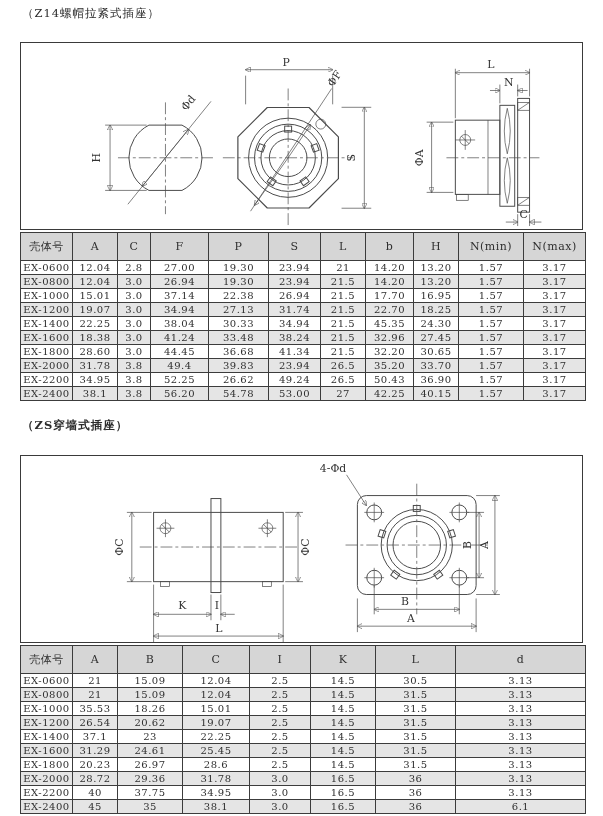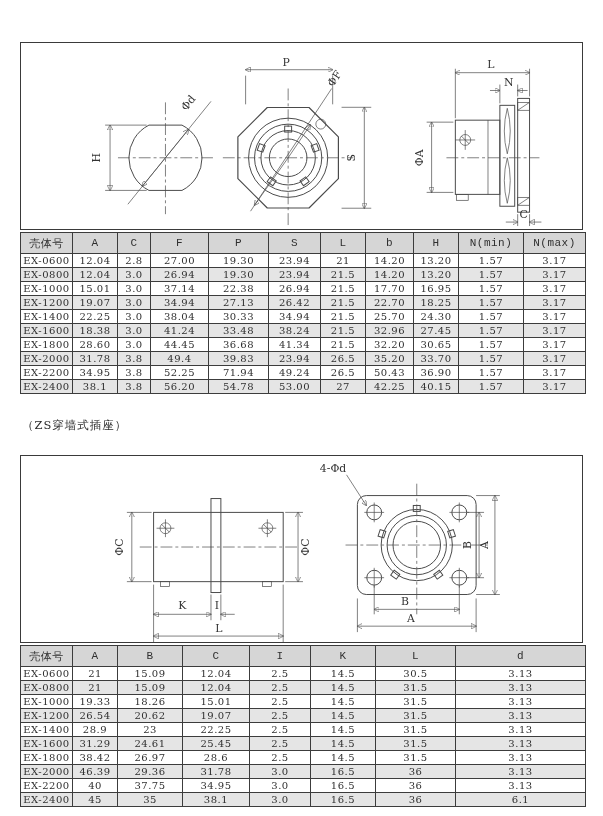--- a/index.html
+++ b/index.html
@@ -1,43 +1,44 @@
 <!DOCTYPE html>
 <html><head>
 <meta charset="utf-8">
 <style>
   * { margin:0; padding:0; box-sizing:border-box; }
   html,body { background:#fff; }
   body { font-family:"DejaVu Serif", serif; color:#2f2f2f; }
   .page { position:relative; width:603px; height:816px; background:#ffffff; overflow:hidden; }
   .sec-title { position:absolute; left:22px; font-size:11.5px; letter-spacing:1px; color:#2b2b2b; white-space:nowrap; }
   #title1 { top:6px; }
-  #title2 { top:418px; }
+  #title2 { top:418px;font-weight:bold; }
   .dwg-box { position:absolute; left:20px; width:563px; height:188px; border:1.5px solid #3a3a3a; background:#fff; }
   #box1 { top:42px; }
   #box2 { top:455px; }
   .dwg { width:100%; height:100%; display:block; }
   .dwg line,.dwg path,.dwg circle,.dwg rect,.dwg polygon { stroke:#4a4a4a; fill:none; stroke-width:1; }
   .dwg .thin { stroke-width:0.7; }
   .dwg .cl { stroke-width:0.7; stroke-dasharray:12 3 3 3; }
   .dwg text { fill:#333; stroke:none; font-family:"DejaVu Serif", serif; font-size:11px; }
   .spec-table { position:absolute; left:20px; width:565px; border-collapse:collapse; table-layout:fixed; }
   #table1 { top:232px; }
   #table2 { top:645px; }
   .spec-table th, .spec-table td { border:1px solid #3c3c3c; text-align:center; vertical-align:middle;
       font-family:"DejaVu Serif", serif; font-weight:normal; overflow:hidden; white-space:nowrap; }
-  .spec-table th { height:21px; background:#d6d6d6; font-size:11px; letter-spacing:0.5px;font-family:Liberation Mono, monospace; }
+  .spec-table th { height:28px; background:#d6d6d6; font-size:11px; letter-spacing:0.5px; }
   .spec-table td { height:14px; font-size:10px; letter-spacing:0.5px; background:#ffffff; }
   .spec-table tr.alt td { background:#e5e5e5; }
 </style>
 </head>
 <body>
 
 <div class="page">
 
+  <div class="sec-title" id="title1">（Z14螺帽拉紧式插座）</div>
 
   <div class="dwg-box" id="box1">
     <svg class="dwg" viewBox="0 0 563 188">
       <defs>
         <marker id="m1" viewBox="0 0 10 10" refX="9" refY="5" markerWidth="8" markerHeight="8" orient="auto-start-reverse">
           <path d="M0,0 L10,5 L0,10 z" fill="#4a4a4a" stroke="none"></path>
         </marker>
       </defs>
 
       <g>
@@ -193,36 +194,36 @@
           <td>16.95</td>
           <td>1.57</td>
           <td>3.17</td>
         </tr>
         <tr class="alt">
           <td>EX-1200</td>
           <td>19.07</td>
           <td>3.0</td>
           <td>34.94</td>
           <td>27.13</td>
-          <td>26.42</td>
+          <td>31.74</td>
           <td>21.5</td>
           <td>22.70</td>
           <td>18.25</td>
           <td>1.57</td>
           <td>3.17</td>
         </tr>
         <tr>
           <td>EX-1400</td>
           <td>22.25</td>
           <td>3.0</td>
           <td>38.04</td>
           <td>30.33</td>
           <td>34.94</td>
           <td>21.5</td>
-          <td>25.70</td>
+          <td>45.35</td>
           <td>24.30</td>
           <td>1.57</td>
           <td>3.17</td>
         </tr>
         <tr class="alt">
           <td>EX-1600</td>
           <td>18.38</td>
           <td>3.0</td>
           <td>41.24</td>
           <td>33.48</td>
@@ -257,21 +258,21 @@
           <td>35.20</td>
           <td>33.70</td>
           <td>1.57</td>
           <td>3.17</td>
         </tr>
         <tr>
           <td>EX-2200</td>
           <td>34.95</td>
           <td>3.8</td>
           <td>52.25</td>
-          <td>71.94</td>
+          <td>26.62</td>
           <td>49.24</td>
           <td>26.5</td>
           <td>50.43</td>
           <td>36.90</td>
           <td>1.57</td>
           <td>3.17</td>
         </tr>
         <tr class="alt">
           <td>EX-2400</td>
           <td>38.1</td>
@@ -425,71 +426,71 @@
           <td>21</td>
           <td>15.09</td>
           <td>12.04</td>
           <td>2.5</td>
           <td>14.5</td>
           <td>31.5</td>
           <td>3.13</td>
         </tr>
         <tr>
           <td>EX-1000</td>
-          <td>19.33</td>
+          <td>35.53</td>
           <td>18.26</td>
           <td>15.01</td>
           <td>2.5</td>
           <td>14.5</td>
           <td>31.5</td>
           <td>3.13</td>
         </tr>
         <tr class="alt">
           <td>EX-1200</td>
           <td>26.54</td>
           <td>20.62</td>
           <td>19.07</td>
           <td>2.5</td>
           <td>14.5</td>
           <td>31.5</td>
           <td>3.13</td>
         </tr>
         <tr>
           <td>EX-1400</td>
-          <td>28.9</td>
+          <td>37.1</td>
           <td>23</td>
           <td>22.25</td>
           <td>2.5</td>
           <td>14.5</td>
           <td>31.5</td>
           <td>3.13</td>
         </tr>
         <tr class="alt">
           <td>EX-1600</td>
           <td>31.29</td>
           <td>24.61</td>
           <td>25.45</td>
           <td>2.5</td>
           <td>14.5</td>
           <td>31.5</td>
           <td>3.13</td>
         </tr>
         <tr>
           <td>EX-1800</td>
-          <td>38.42</td>
+          <td>20.23</td>
           <td>26.97</td>
           <td>28.6</td>
           <td>2.5</td>
           <td>14.5</td>
           <td>31.5</td>
           <td>3.13</td>
         </tr>
         <tr class="alt">
           <td>EX-2000</td>
-          <td>46.39</td>
+          <td>28.72</td>
           <td>29.36</td>
           <td>31.78</td>
           <td>3.0</td>
           <td>16.5</td>
           <td>36</td>
           <td>3.13</td>
         </tr>
         <tr>
           <td>EX-2200</td>
           <td>40</td>

